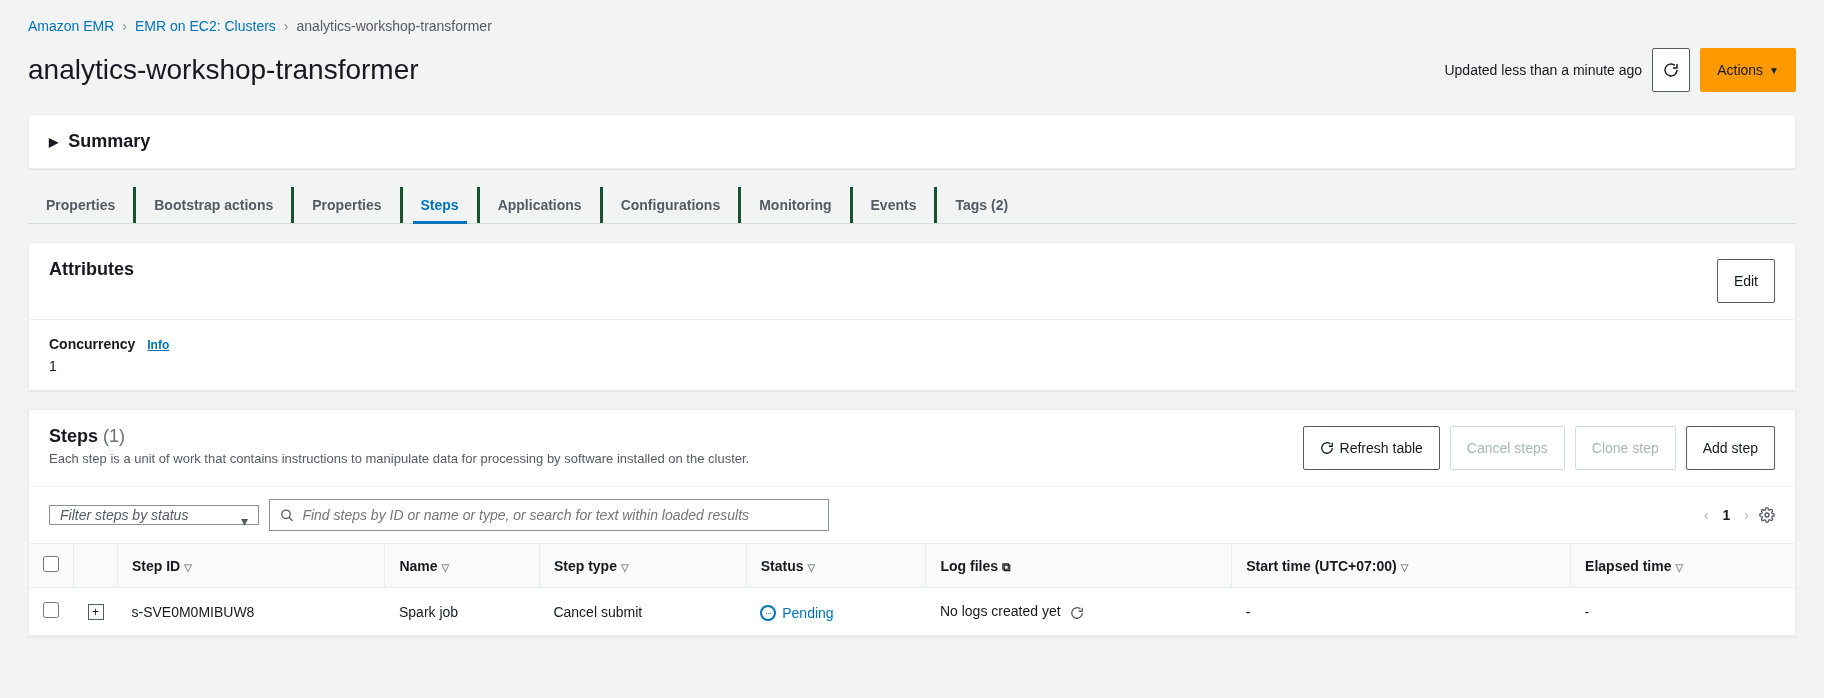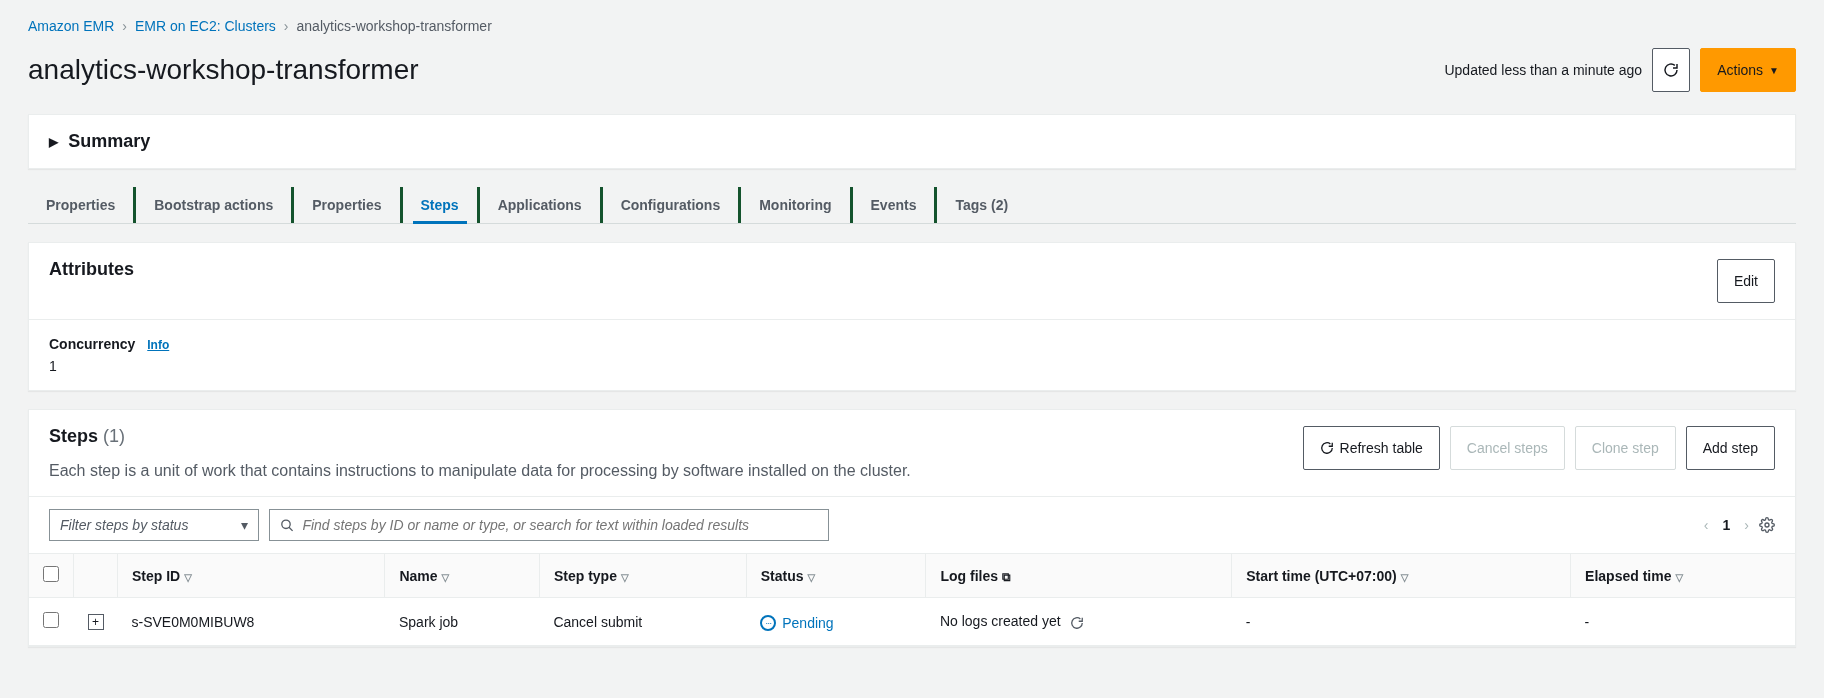--- a/index.html
+++ b/index.html
@@ -41,29 +41,29 @@
   .tab:last-child { border-right: none; }
   .tab.active { color: #0073bb; }
   .tab.active::after {
     content: ""; position: absolute; left: 10px; right: 10px; bottom: -1px; height: 3px; background: #0073bb;
   }
   .section-head {
     display: flex; justify-content: space-between; align-items: flex-start;
     padding: 16px 20px; border-bottom: 1px solid #eaeded; gap: 47px;
   }
   .section-title { font-size: 18px; font-weight: 700; }
-  .section-sub { font-size: 16px; color: #545b64; margin-top: 15px; }
+  .section-sub { font-size: 13px; color: #545b64; margin-top: 4px; }
   .attrs-body { padding: 16px 20px; }
   .field-label { font-weight: 700; font-size: 14px; display: inline-block; margin-right: 8px; }
   .info-link { color: #0073bb; font-size: 12px; font-weight: 700; }
   .field-val { margin-top: 6px; }
   .steps-toolbar { display: flex; justify-content: space-between; align-items: center; padding: 12px 20px; gap: 12px; }
   .filter-left { display: flex; gap: 10px; align-items: center; flex: 1; }
   .select {
-    border: 1px solid #879196; background: #fff; height: 32px; padding: 0 30px 0 10px;
+    border: 1px solid #879196; background: #fff; height: 20px; padding: 0 30px 0 10px;
     font-size: 14px; color: #545b64; font-style: italic; min-width: 210px;
     display: flex; align-items: center; position: relative; cursor: pointer;
   }
   .select::after { content: "▾"; position: absolute; right: 10px; top: 7px; color: #545b64; font-style: normal; }
   .search {
     border: 1px solid #879196; background: #fff; height: 32px;
     display: flex; align-items: center; gap: 8px; padding: 0 10px; flex: 1; max-width: 560px;
   }
   .search input { border: none; outline: none; width: 100%; font-size: 14px; font-style: italic; color: #545b64; }
   .pager { display: flex; align-items: center; gap: 10px; color: #545b64; }

